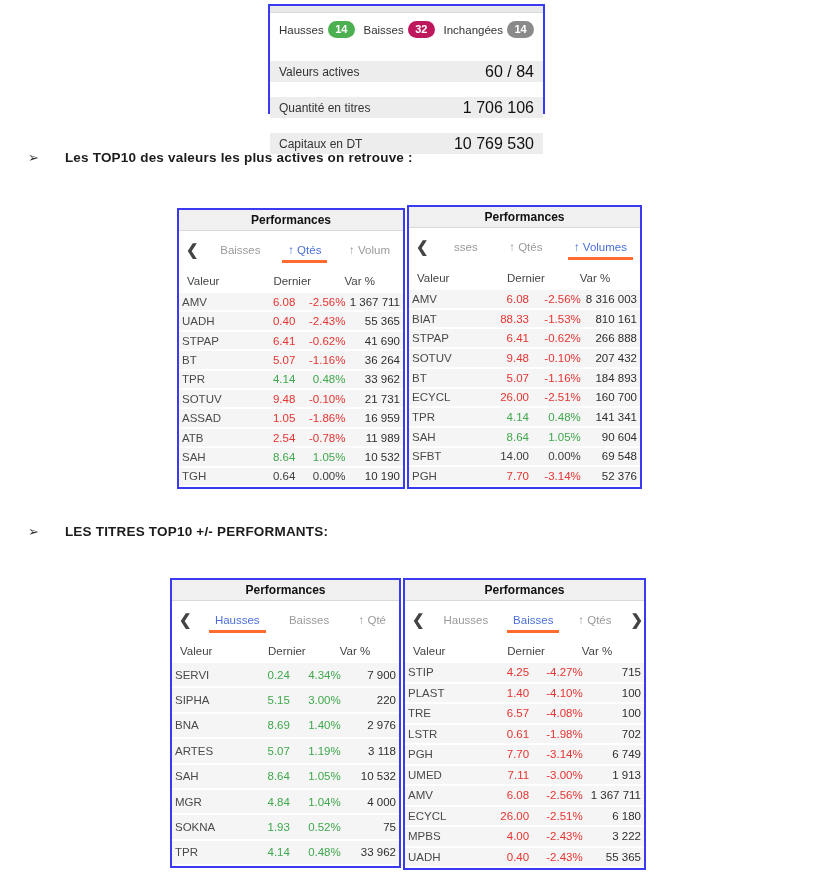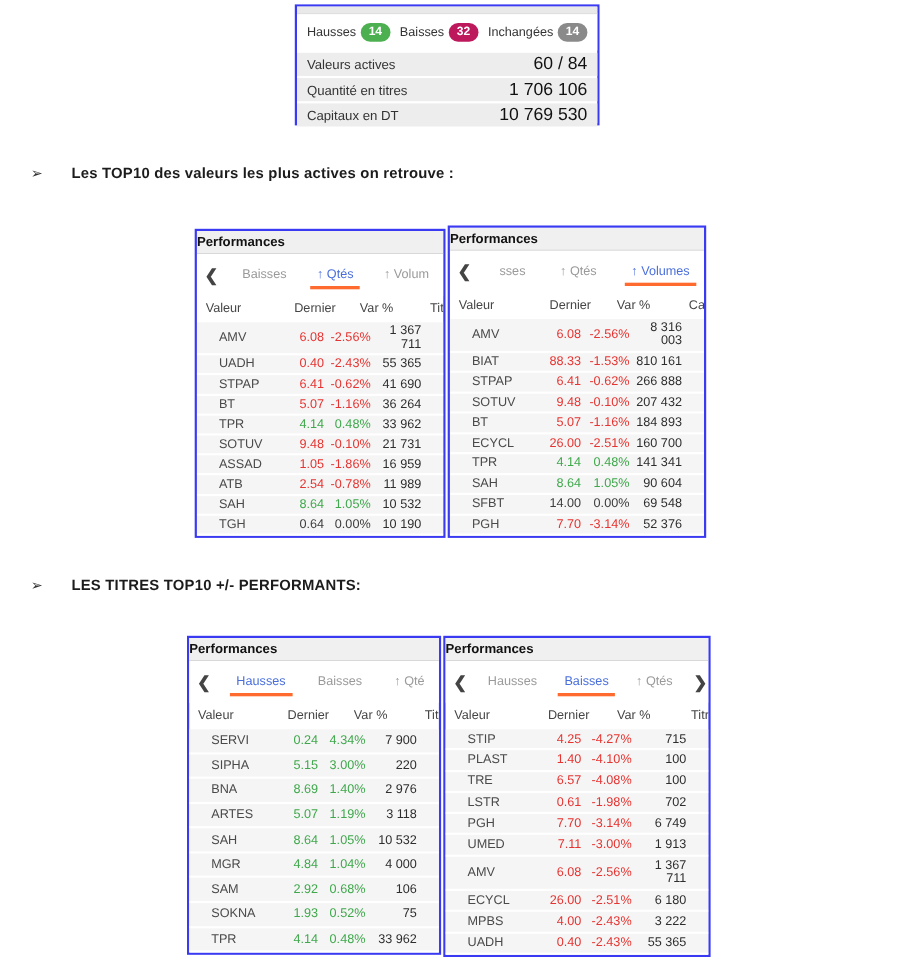--- a/index.html
+++ b/index.html
@@ -8,52 +8,52 @@
   
   .summary-box {
     position:absolute; left:268px; top:4px; width:277px; height:110px;
     border:2px solid #3a3af2; background:#fff;
   }
   .summary-strip { height:7px; background:#e9e9e9; border-bottom:1px solid #dcdcdc; }
   .badges-row { height:33px; display:flex; align-items:center; justify-content:space-between; padding:0 9px; background:#fff; }
   .badge-group { display:flex; align-items:center; gap:4px; }
   .badge-label { font-size:11.5px; color:#333; }
   .badge-pill { display:inline-block; min-width:27px; text-align:center; border-radius:10px; color:#fff; font-weight:bold; font-size:11px; padding:2px 5px 3px; }
-  .summary-row { height:21px; margin-top:2px; background:#ededed; display:flex; align-items:center; justify-content:space-between; padding:0 9px; }
+  .summary-row { height:21px; margin-top:15px; background:#ededed; display:flex; align-items:center; justify-content:space-between; padding:0 9px; }
   .summary-label { font-size:12px; color:#333; }
   .summary-value { font-size:16px; color:#111; }
 
   
   .bullet { position:absolute; left:28px; display:flex; gap:26px; align-items:baseline; }
   .bullet-marker { font-size:13px; color:#333; }
   .bullet-text { font-size:13.5px; font-weight:bold; color:#1c1c1c; letter-spacing:0.2px; }
   .bullet-1 { top:150px; }
   .bullet-2 { top:524px; }
 
   
   .panel { position:absolute; border:2px solid #3a3af2; background:#fff; display:flex; flex-direction:column; overflow:hidden; }
   .panel-a { left:177px; top:208px; width:228px; height:281px; }
   .panel-b { left:407px; top:205px; width:235px; height:284px; }
   .panel-c { left:170px; top:578px; width:231px; height:290px; }
   .panel-d { left:403px; top:578px; width:243px; height:292px; }
 
-  .panel-title { height:21px; line-height:21px; background:#f0f0f0; border-bottom:1px solid #d8d8d8; text-align:left; font-size:12px; font-weight:bold; color:#111; flex:0 0 auto; }
+  .panel-title { height:21px; line-height:21px; background:#f0f0f0; border-bottom:1px solid #d8d8d8; text-align:center; font-size:12px; font-weight:bold; color:#111; flex:0 0 auto; }
   .tab-strip { height:38px; display:flex; align-items:center; justify-content:space-between; padding:0 7px; background:#fff; overflow:hidden; flex:0 0 auto; white-space:nowrap; }
   .chevron { font-size:15px; color:#444; font-weight:bold; flex:0 0 auto; cursor:default; }
   .chevron-right { margin-right:-6px; }
   .tab { font-size:11.5px; color:#9a9a9a; padding:7px 6px; flex:0 0 auto; }
   .tab.active { color:#4a6fdc; border-bottom:3px solid #ff6a2e; padding-bottom:4px; }
 
   .col-head { height:24px; display:grid; grid-template-columns:31% 21% 23% 25%; align-items:center; padding:0 8px; flex:0 0 auto;gap:16px; }
   .col-head span { font-size:11.5px; color:#454545; }
   .col-head span:first-child { text-align:left; }
-  .col-head span:not(:first-child) { text-align:left; }
+  .col-head span:not(:first-child) { text-align:right; }
 
   .rows { flex:1 1 auto; display:flex; flex-direction:column; }
-  .t-row { flex:1 1 auto; min-height:0; display:grid; grid-template-columns:31% 21% 23% 25%; align-items:center; padding:0 20px; background:#f5f5f5; border-bottom:2px solid #fff; }
+  .t-row { flex:1 1 auto; min-height:0; display:grid; grid-template-columns:31% 21% 23% 25%; align-items:center; padding:0 3px; background:#f5f5f5; border-bottom:2px solid #fff; }
   .t-row span { font-size:11.5px; }
   .cell-name { color:#4a4a4a; text-align:left; }
   .cell-num { text-align:right; }
   .dir-down { color:#e53431; }
   .dir-up { color:#3fa84c; }
   .dir-flat { color:#3c3c3c; }
   .cell-qty { color:#2e2e2e; text-align:right; }
 </style>
 </head>
 <body>
@@ -298,26 +298,20 @@
         <span class="cell-num dir-up">1.05%</span>
         <span class="cell-qty">10 532</span>
       </div>
       <div class="t-row">
         <span class="cell-name">MGR</span>
         <span class="cell-num dir-up">4.84</span>
         <span class="cell-num dir-up">1.04%</span>
         <span class="cell-qty">4 000</span>
       </div>
       <div class="t-row">
-        <span class="cell-name">SAM</span>
-        <span class="cell-num dir-up">2.92</span>
-        <span class="cell-num dir-up">0.68%</span>
-        <span class="cell-qty">106</span>
-      </div>
-      <div class="t-row">
         <span class="cell-name">SOKNA</span>
         <span class="cell-num dir-up">1.93</span>
         <span class="cell-num dir-up">0.52%</span>
         <span class="cell-qty">75</span>
       </div>
       <div class="t-row">
         <span class="cell-name">TPR</span>
         <span class="cell-num dir-up">4.14</span>
         <span class="cell-num dir-up">0.48%</span>
         <span class="cell-qty">33 962</span>

